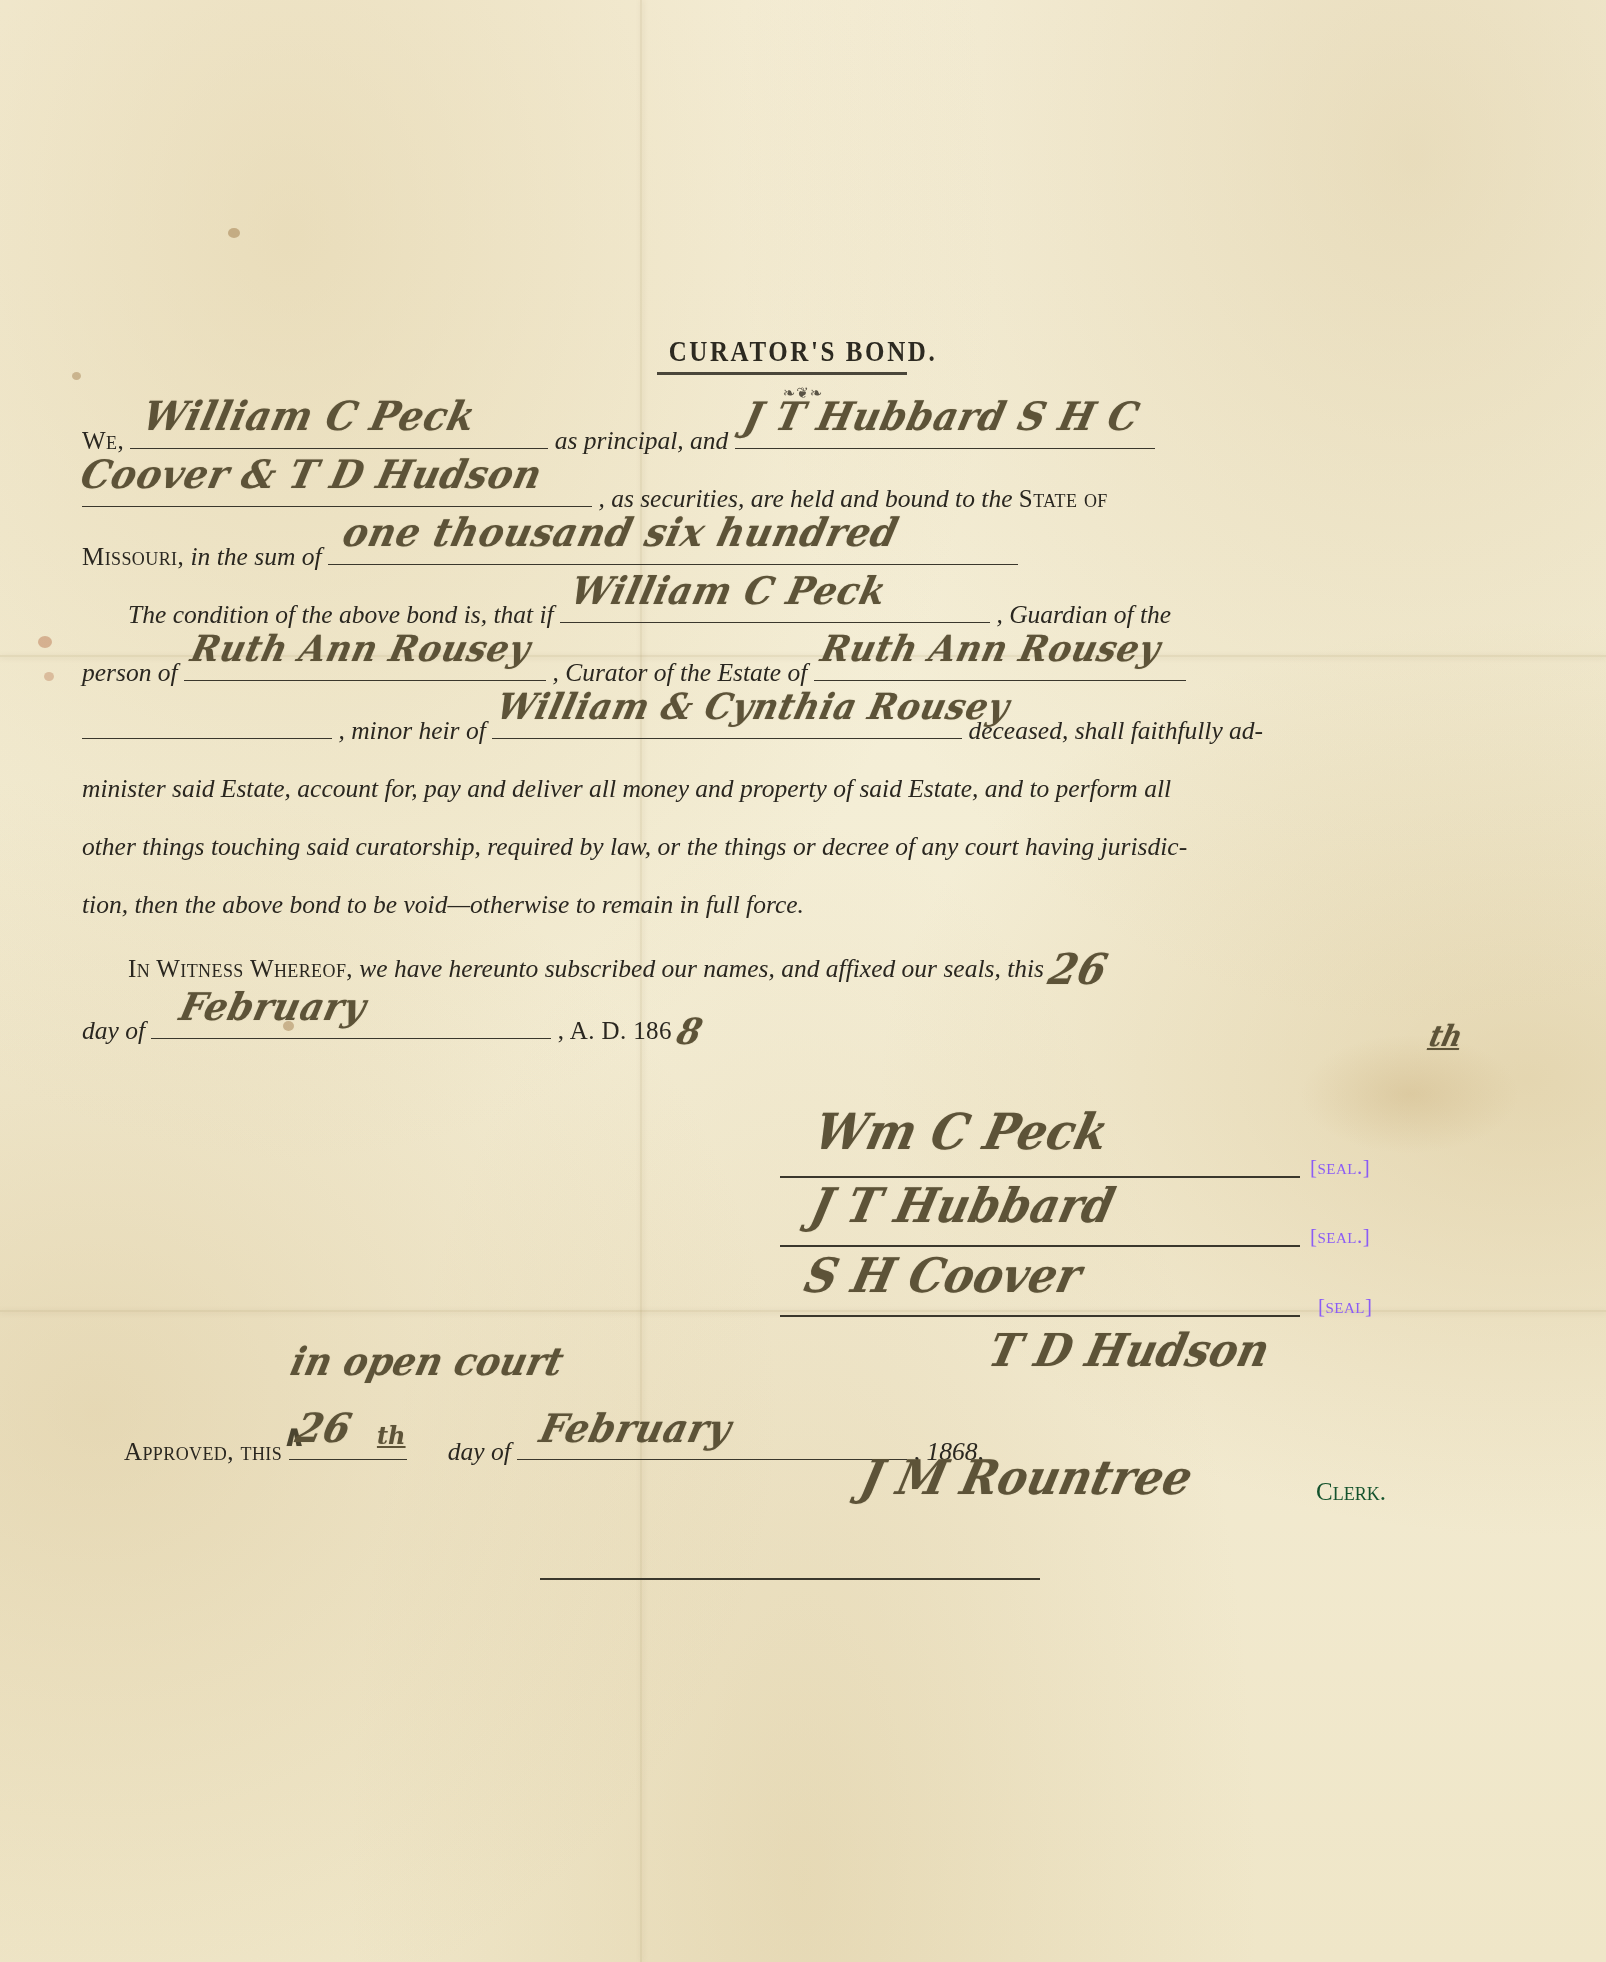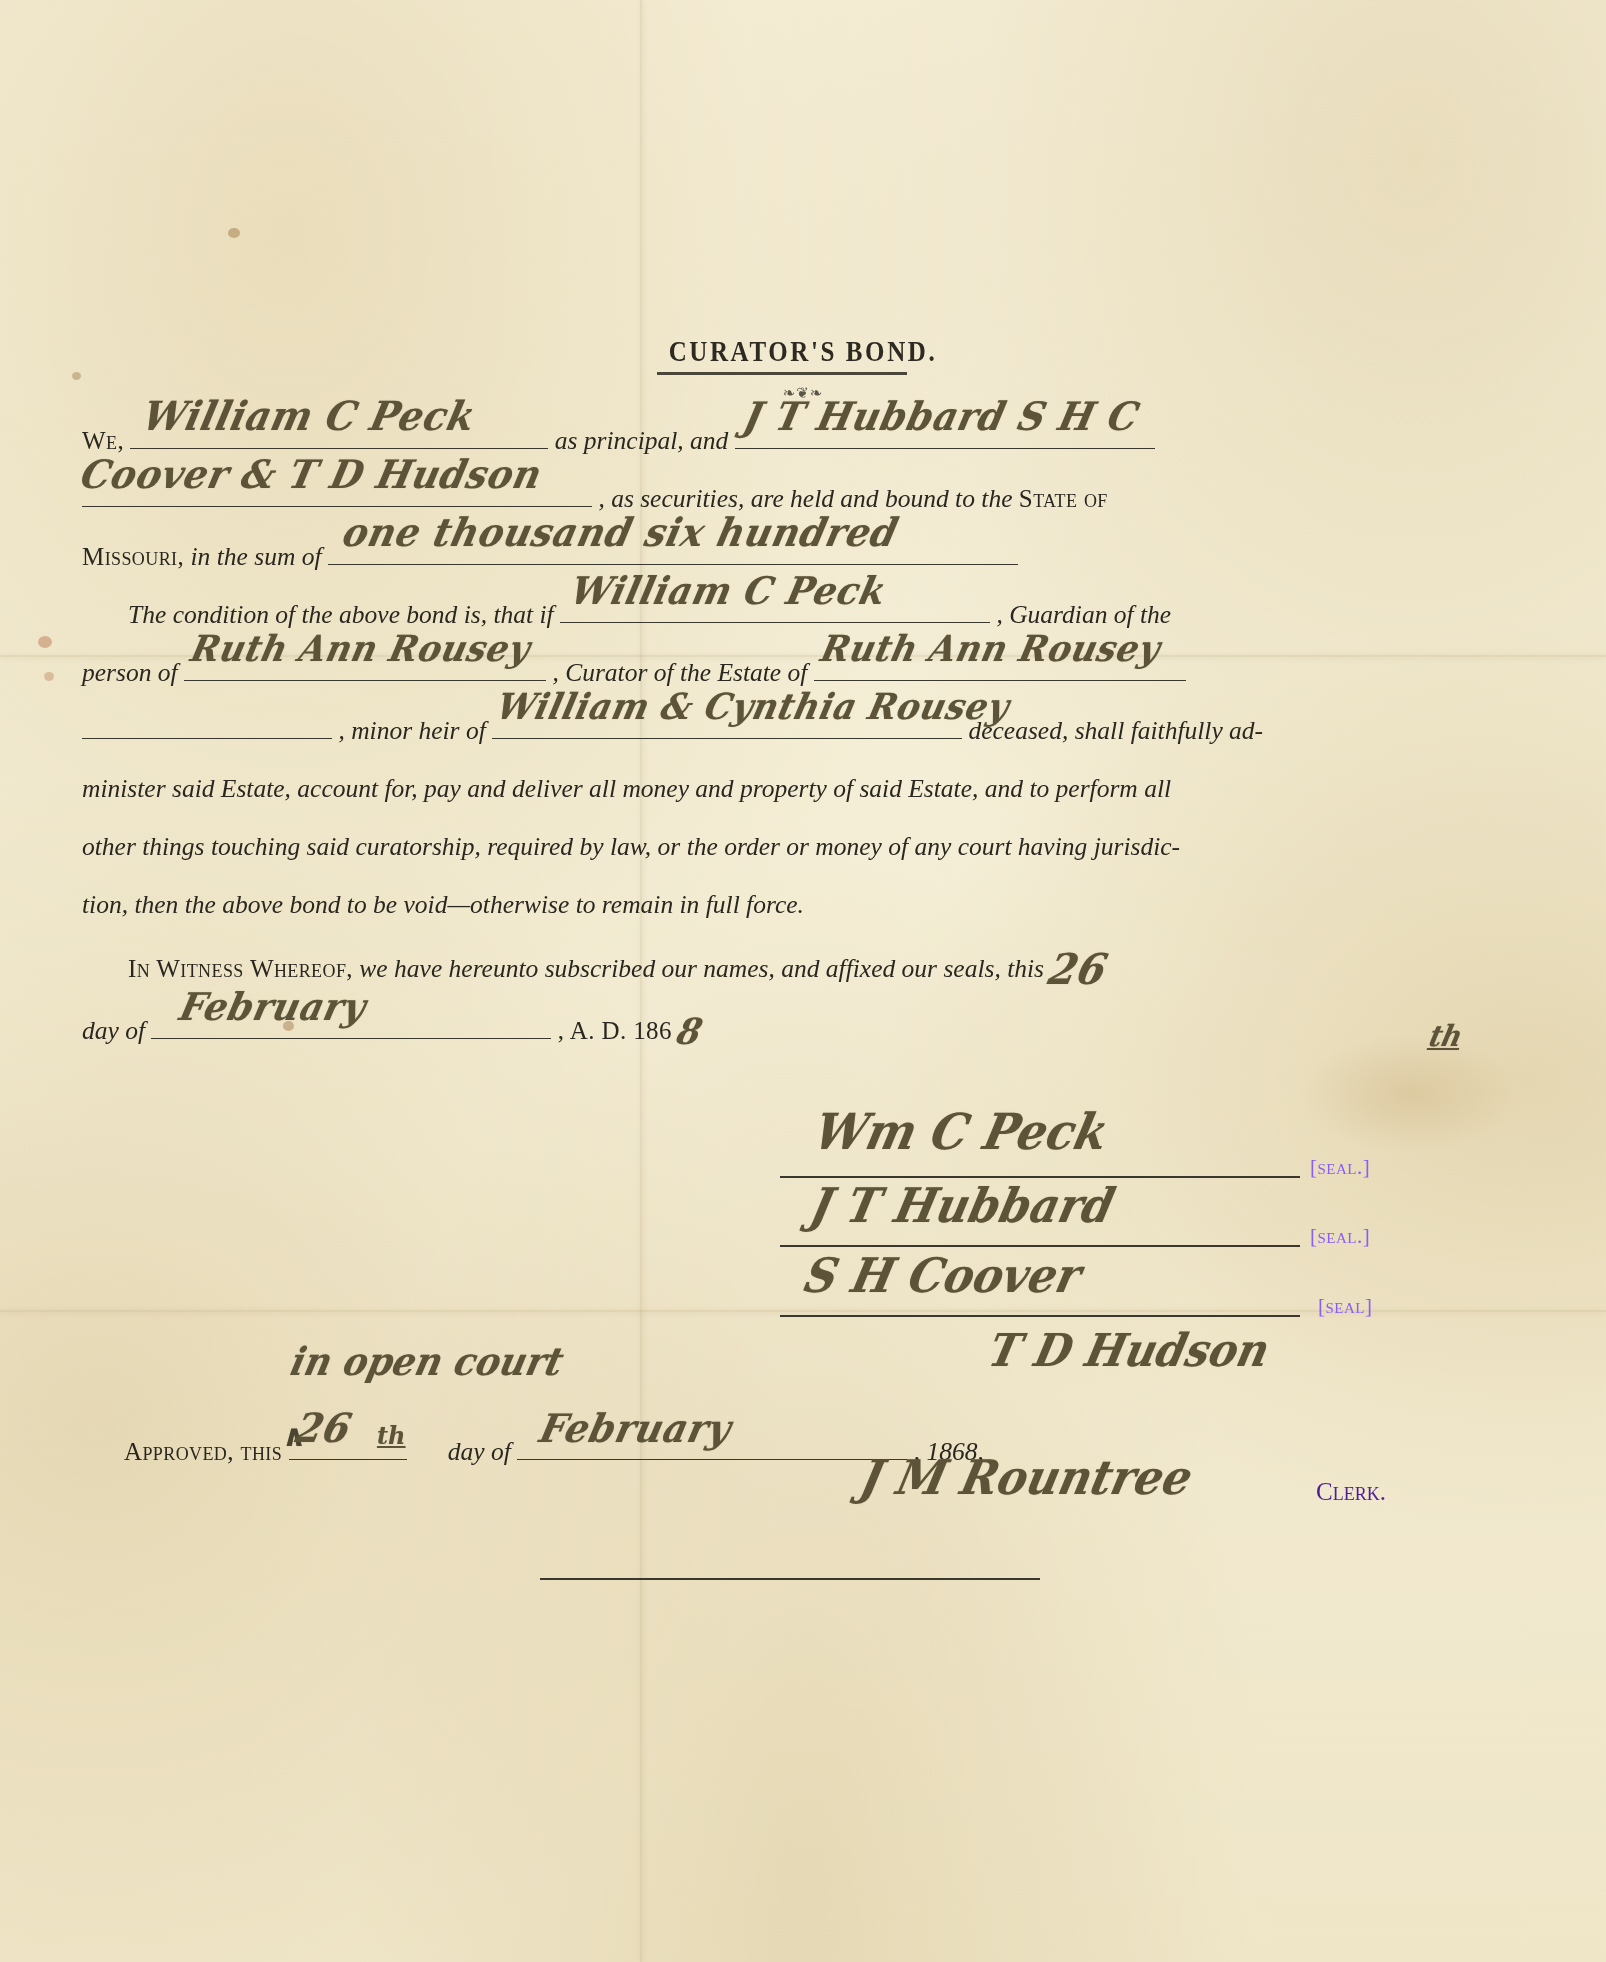--- a/index.html
+++ b/index.html
@@ -252,21 +252,21 @@
       <span class="fill" style="width:470px;">
         <span class="hand" style="font-size:34px;left:6px;bottom:3px;">William &amp; Cynthia Rousey</span>
       </span>
       <span>deceased, shall faithfully ad-</span>
     </div>
 
     <div class="line">
       <span>minister said Estate, account for, pay and deliver all money and property of said Estate, and to perform all</span>
     </div>
     <div class="line">
-      <span>other things touching said curatorship, required by law, or the order or money of any court having jurisdic-</span>
+      <span>other things touching said curatorship, required by law, or the things or decree of any court having jurisdic-</span>
     </div>
     <div class="line">
       <span>tion, then the above bond to be void—otherwise to remain in full force.</span>
     </div>
 
     <div class="line indent">
       <span class="sc">In Witness Whereof,</span>
       <span>we have hereunto subscribed our names, and affixed our seals, this</span>
       <span class="hand" style="position:relative;display:inline-block;width:86px;bottom:-6px;font-size:40px;">26</span>
     </div>
@@ -310,17 +310,17 @@
       <span class="scribble" style="position:relative; top:-16px; left:-36px; font-size:24px; text-decoration:underline;">th</span>
       <span>day of</span>
       <span class="fill" style="width:390px;">
         <span class="hand" style="font-size:37px;left:24px;bottom:3px;">February</span>
       </span>
       <span>, 1868,</span>
     </div>
   </div>
 
   <div class="scribble" style="left:862px; top:1452px; font-size:44px;">J M Rountree</div>
-  <div style="position:absolute; left:1316px; top:1478px; font-variant:small-caps; font-size:25px; color:#4c1d95;">Clerk.</div>
+  <div style="position:absolute; left:1316px; top:1478px; font-variant:small-caps; font-size:25px; color:#14532d;">Clerk.</div>
 
   <div class="imprint-rule"></div>
 
 </div>
 
 </body></html>

